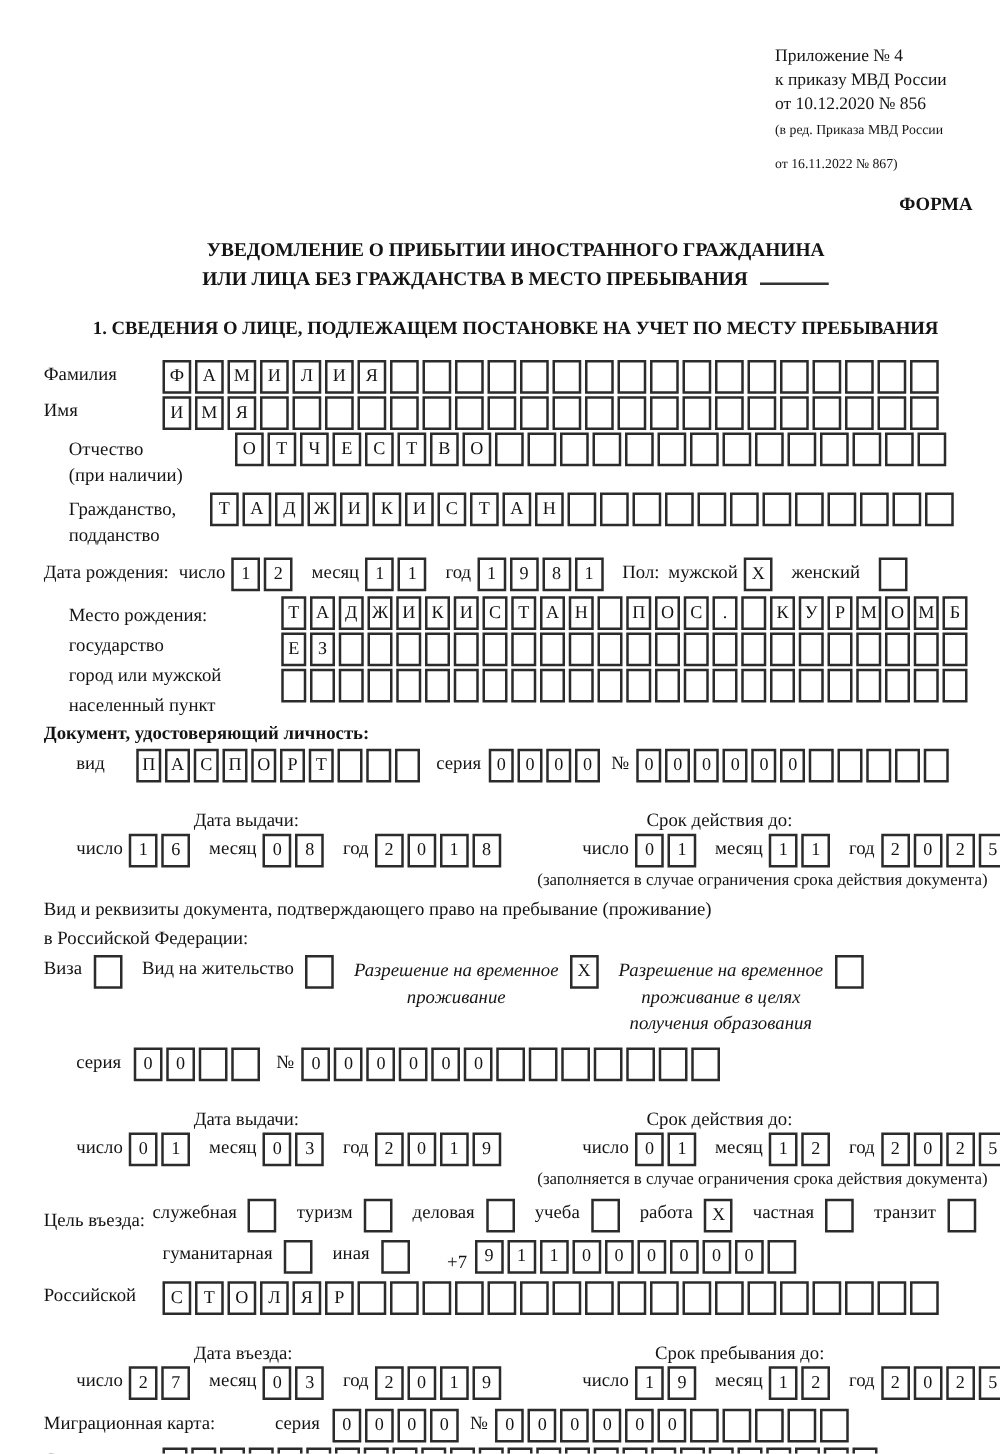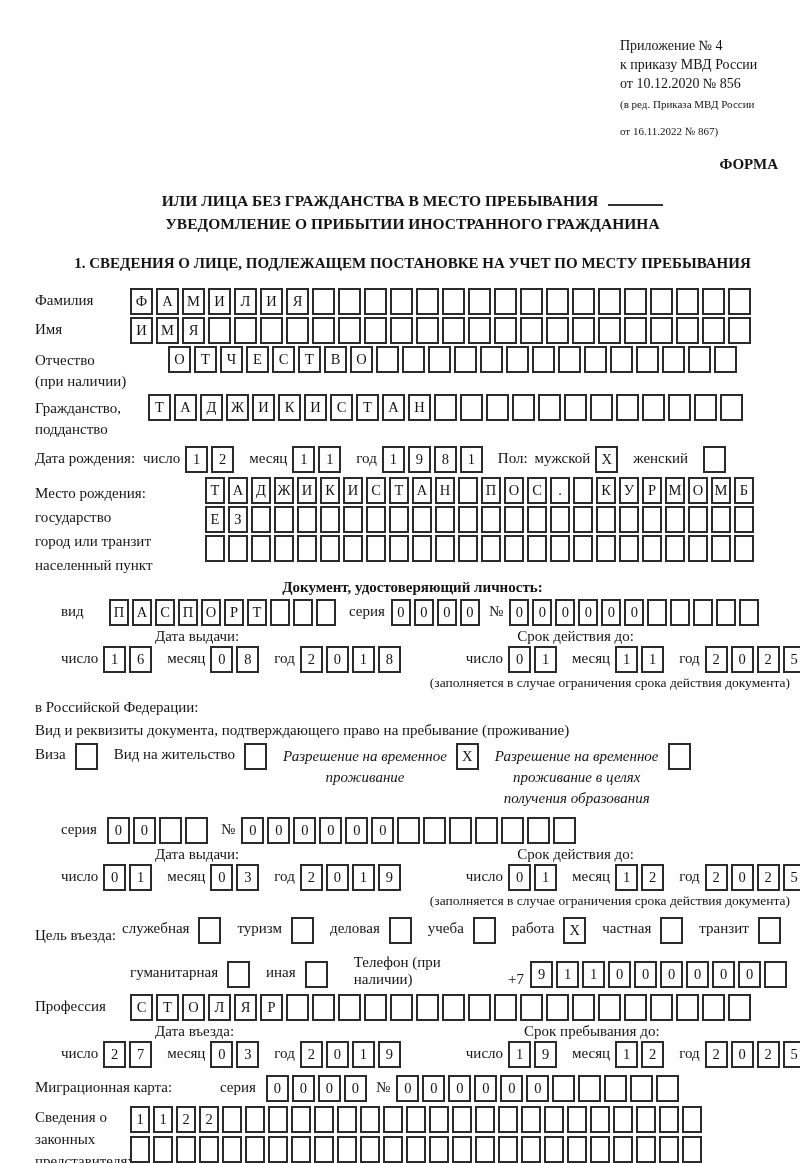--- a/index.html
+++ b/index.html
@@ -21,24 +21,24 @@
   
   .cells { display:inline-flex; flex-wrap:nowrap; }
   .cell {
     flex-shrink:0; display:inline-flex; align-items:center; justify-content:center;
     width:19px; height:23px; border:2px solid #2b2b2b; margin-right:3px;
     font-size:14.5px; background:#fff;
   }
   .compact .cell { width:16px; margin-right:3px; }
   .row { display:flex; align-items:flex-start; margin-bottom:2px; }
   .lbl { flex-shrink:0; padding-top:4px; }
-  .lbl2 { line-height:21px; }
+  .lbl2 { line-height:21px;margin-left:20px; }
   .mrow { margin-bottom:2px; }
   
-  .dheads { display:flex; margin:2px 0 1px; }
+  .dheads { display:flex; margin:23px 0 1px; }
   .dates { display:flex; align-items:flex-start; margin-bottom:1px; }
   .dg { display:flex; align-items:flex-start; }
   .dg .t { padding-top:4px; margin-right:5px; }
   .dg .t2 { margin-left:12px; }
   .note { text-align:right; font-size:13.5px; margin:2px 0 8px; }
   .intro { margin:6px 0 4px; }
   
   .opts { display:flex; align-items:flex-start; margin:4px 0 8px; }
   .opt { display:flex; align-items:flex-start; margin-right:13px; }
   .opt .ol { margin-right:9px; padding-top:3px; }
@@ -59,22 +59,22 @@
   <div class="annex">
     <div>Приложение № 4</div>
     <div>к приказу МВД России</div>
     <div>от 10.12.2020 № 856</div>
     <div class="small">(в ред. Приказа МВД России</div>
     <div class="small">от 16.11.2022 № 867)</div>
   </div>
   <div class="forma">ФОРМА</div>
 
   <div class="title">
+    <div>УВЕДОМЛЕНИЕ О ПРИБЫТИИ ИНОСТРАННОГО ГРАЖДАНИНА</div>
     <div><span>ИЛИ ЛИЦА БЕЗ ГРАЖДАНСТВА В МЕСТО ПРЕБЫВАНИЯ</span><span class="blank-line"></span></div>
-    <div>УВЕДОМЛЕНИЕ О ПРИБЫТИИ ИНОСТРАННОГО ГРАЖДАНИНА</div>
   </div>
 
   <div class="sect">1. СВЕДЕНИЯ О ЛИЦЕ, ПОДЛЕЖАЩЕМ ПОСТАНОВКЕ НА УЧЕТ ПО МЕСТУ ПРЕБЫВАНИЯ</div>
 
   <div class="row">
     <div class="lbl" style="width:95px">Фамилия</div>
     <div class="cells">
         <span class="cell">Ф</span>
         <span class="cell">А</span>
         <span class="cell">М</span>
@@ -224,21 +224,21 @@
       <span class="cells gap10">
           <span class="cell"></span>
         </span>
     </div>
   </div>
 
   <div class="row" style="margin-bottom:0">
     <div class="lbl lbl2" style="width:170px; line-height:24px">
       <div>Место рождения:</div>
       <div>государство</div>
-      <div>город или транзит</div>
+      <div>город или мужской</div>
       <div>населенный пункт</div>
     </div>
     <div>
       <div class="cells compact mrow">
           <span class="cell">Т</span>
           <span class="cell">А</span>
           <span class="cell">Д</span>
           <span class="cell">Ж</span>
           <span class="cell">И</span>
           <span class="cell">К</span>
@@ -309,21 +309,21 @@
           <span class="cell"></span>
           <span class="cell"></span>
           <span class="cell"></span>
           <span class="cell"></span>
           <span class="cell"></span>
           <span class="cell"></span>
         </div>
     </div>
   </div>
 
-  <div style="text-align:center; font-weight:bold; margin:2px 0 3px">Документ, удостоверяющий личность:</div>
+  <div style="text-align:left; font-weight:bold; margin:2px 0 3px">Документ, удостоверяющий личность:</div>
 
   <div class="row" style="padding-left:26px">
     <div class="lbl" style="width:48px">вид</div>
     <div class="cells compact">
         <span class="cell">П</span>
         <span class="cell">А</span>
         <span class="cell">С</span>
         <span class="cell">П</span>
         <span class="cell">О</span>
         <span class="cell">Р</span>
@@ -394,22 +394,22 @@
       <span class="cells">
           <span class="cell">2</span>
           <span class="cell">0</span>
           <span class="cell">2</span>
           <span class="cell">5</span>
         </span>
     </div>
   </div>
   <div class="note">(заполняется в случае ограничения срока действия документа)</div>
 
+  <div class="intro">Вид и реквизиты документа, подтверждающего право на пребывание (проживание)</div>
   <div class="intro">в Российской Федерации:</div>
-  <div class="intro">Вид и реквизиты документа, подтверждающего право на пребывание (проживание)</div>
 
   <div class="opts">
     <span class="opt">
       <span class="ol">Виза</span>
       <span class="cells">
           <span class="cell"></span>
         </span>
     </span>
     <span class="opt">
       <span class="ol">Вид на жительство</span>
@@ -562,38 +562,37 @@
         <span class="cells">
           <span class="cell"></span>
         </span>
       </span>
     <span class="opt">
         <span class="ol">иная</span>
         <span class="cells">
           <span class="cell"></span>
         </span>
       </span>
-    <span class="t gap10">Телефон (при наличии)</span>
     <span class="t gap14">+7</span>
     <span class="cells">
         <span class="cell">9</span>
         <span class="cell">1</span>
         <span class="cell">1</span>
         <span class="cell">0</span>
         <span class="cell">0</span>
         <span class="cell">0</span>
         <span class="cell">0</span>
         <span class="cell">0</span>
         <span class="cell">0</span>
         <span class="cell"></span>
       </span>
   </div>
 
   <div class="row">
-    <div class="lbl" style="width:95px">Профессия</div>
+    <div class="lbl" style="width:95px">Российской</div>
     <div class="cells">
         <span class="cell">С</span>
         <span class="cell">Т</span>
         <span class="cell">О</span>
         <span class="cell">Л</span>
         <span class="cell">Я</span>
         <span class="cell">Р</span>
         <span class="cell"></span>
         <span class="cell"></span>
         <span class="cell"></span>

